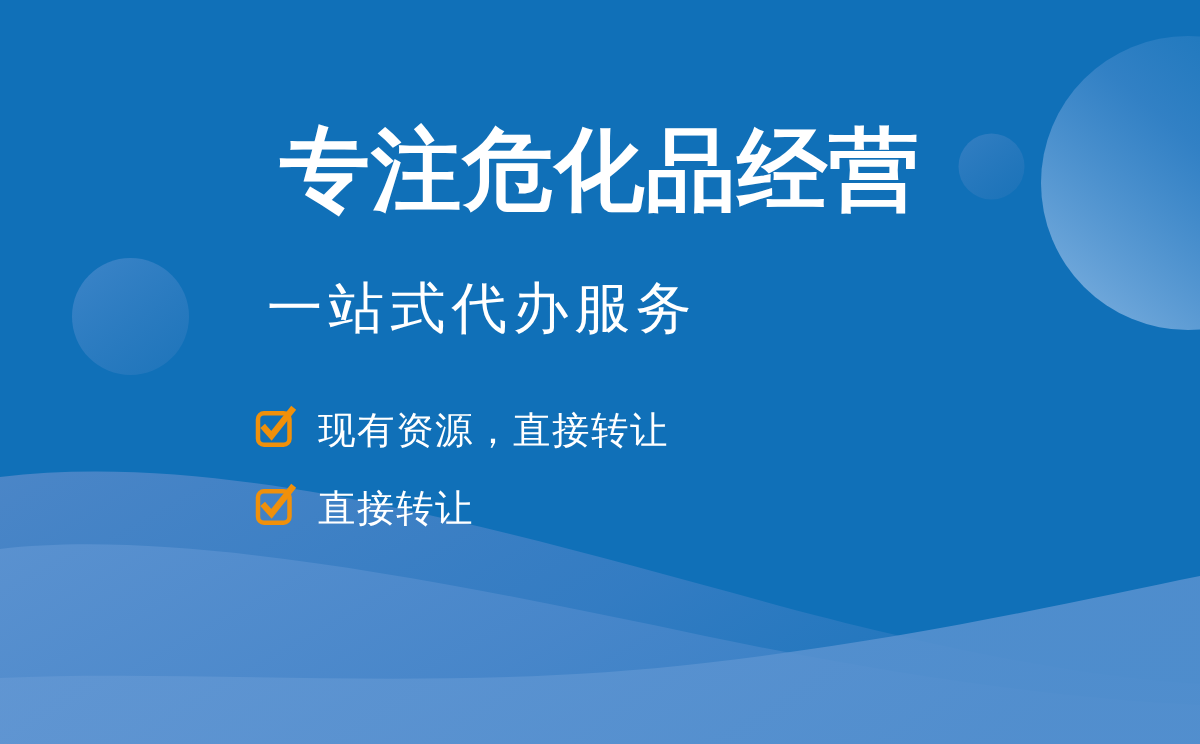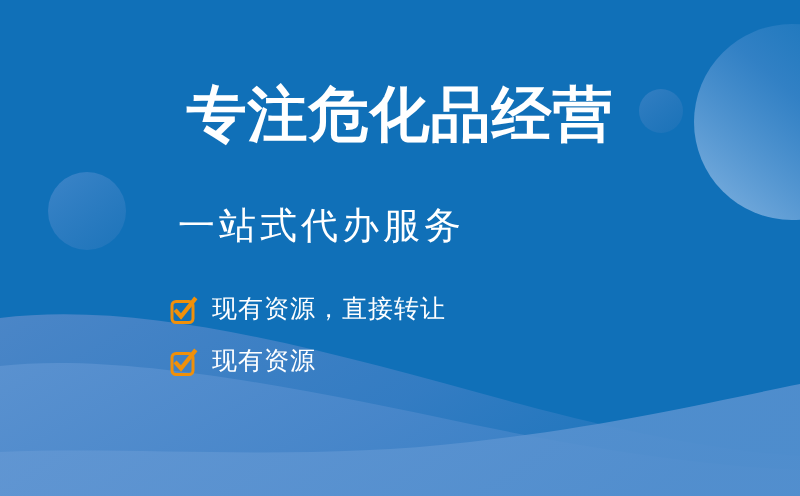--- a/index.html
+++ b/index.html
@@ -54,35 +54,34 @@
     width: 639px;
     text-align: center;
     color: #ffffff;
     font-size: 37px;
     line-height: 48px;
     font-weight: 400;
     letter-spacing: 4px;
     text-indent: 4px;
     white-space: nowrap;
     font-family: "DejaVu Sans", "Liberation Sans", sans-serif;
-    margin-top: 20px;
   }
 
   #feature-list {
     position: absolute;
     top: 272px;
     left: 170px;
     width: 430px;
     margin: 0;
     padding: 0;
     list-style: none;
   }
   .feature-item {
     display: flex;
-    align-items: flex-end;
+    align-items: flex-start;
     height: 52px;
   }
   .check-icon {
     flex: 0 0 auto;
     width: 26px;
     height: 26px;
     margin-right: 16px;
     position: relative;
     display: block;
   }
@@ -171,18 +170,18 @@
       </li>
 
 
       <li class="feature-item">
         <span class="check-icon">
           <svg viewBox="0 0 26 26" aria-hidden="true">
             <rect x="2" y="3.5" width="21" height="21" rx="4" ry="4" fill="none" stroke="#f0900a" stroke-width="3"></rect>
             <path d="M6.5,13.5 L11,18.5 L24.5,1.5" fill="none" stroke="#f0900a" stroke-width="4.2" stroke-linecap="square" stroke-linejoin="miter"></path>
           </svg>
         </span>
-        <span class="feature-label">现有资源</span>
+        <span class="feature-label">直接转让</span>
       </li>
 
     </ul>
   </div>
 </div>
 
 </body></html>

